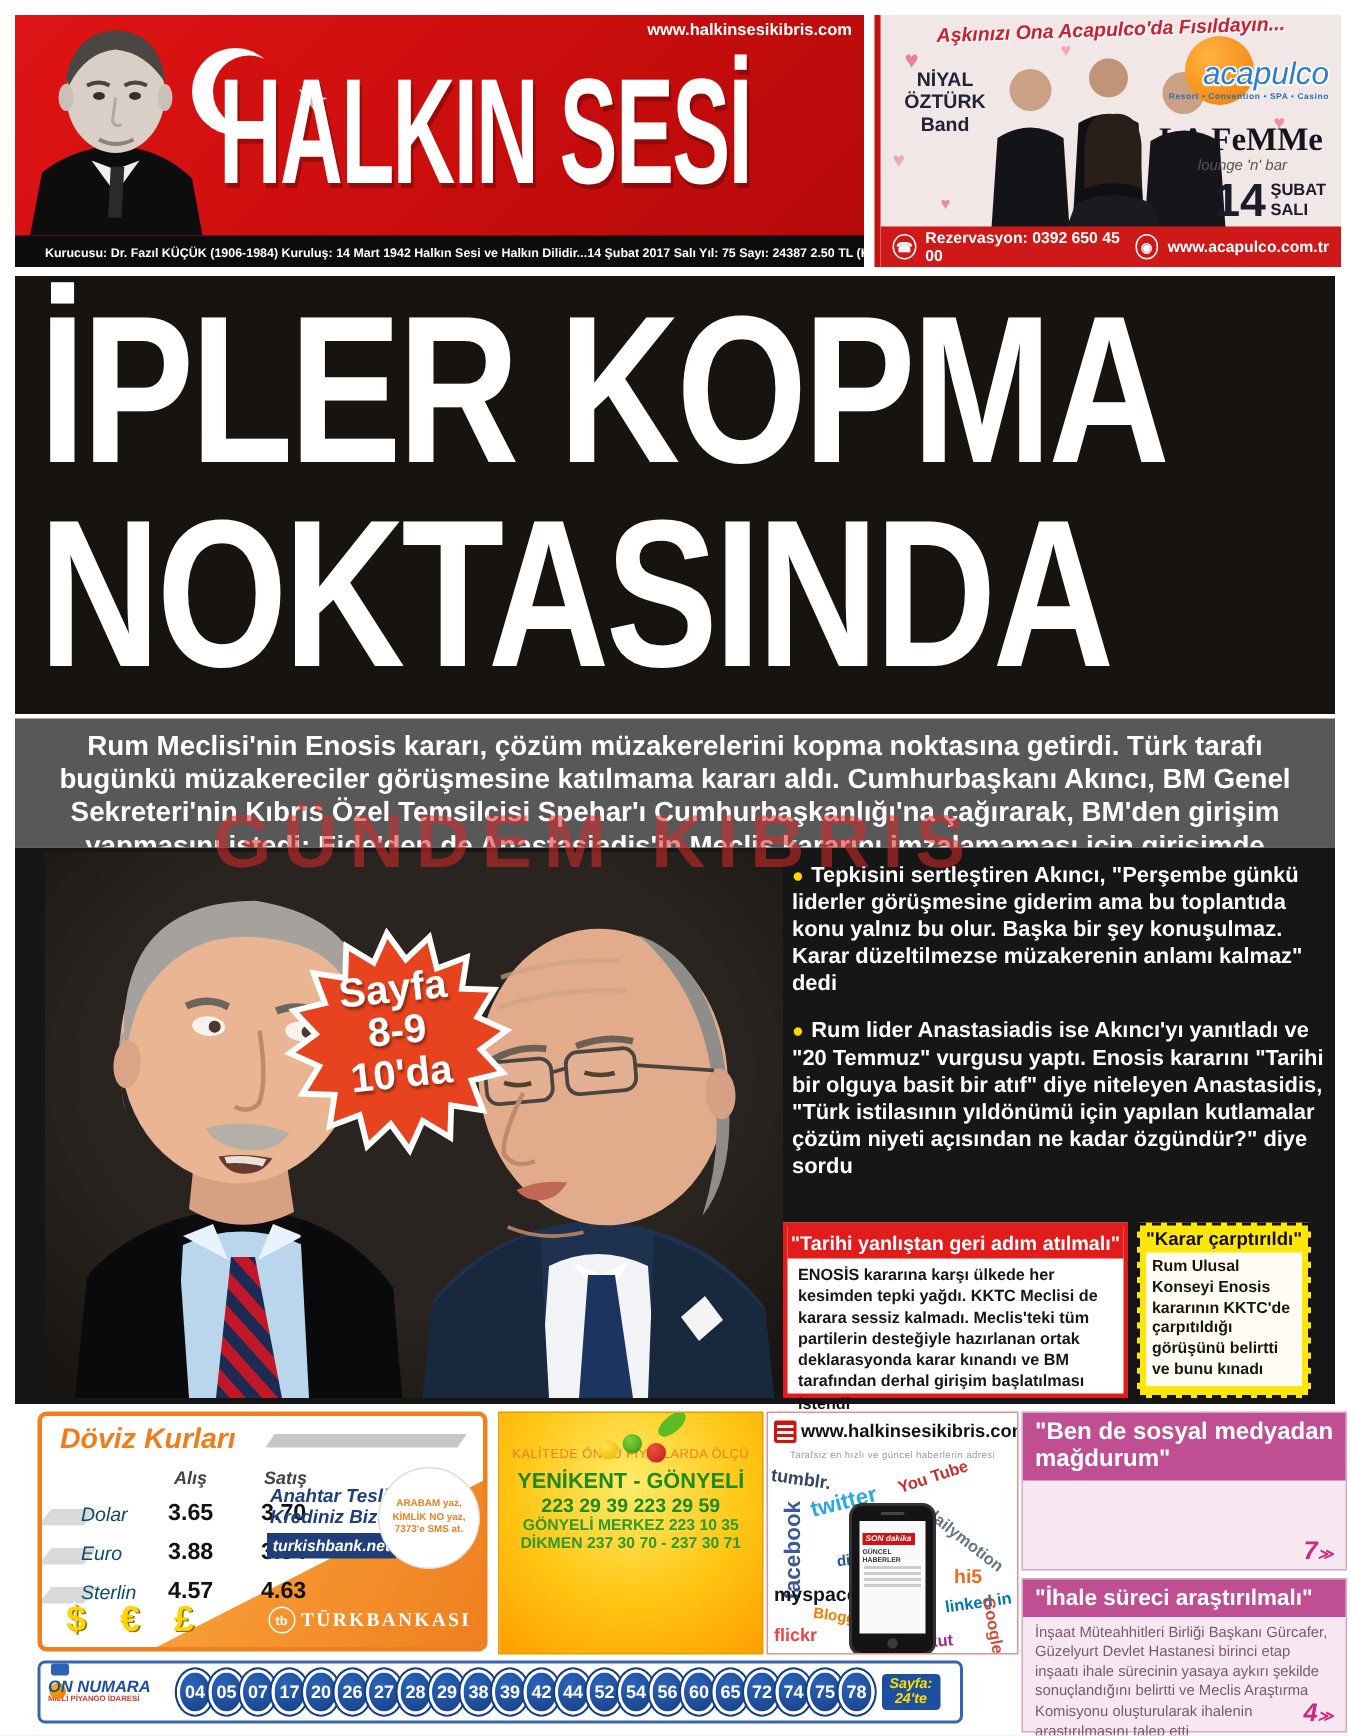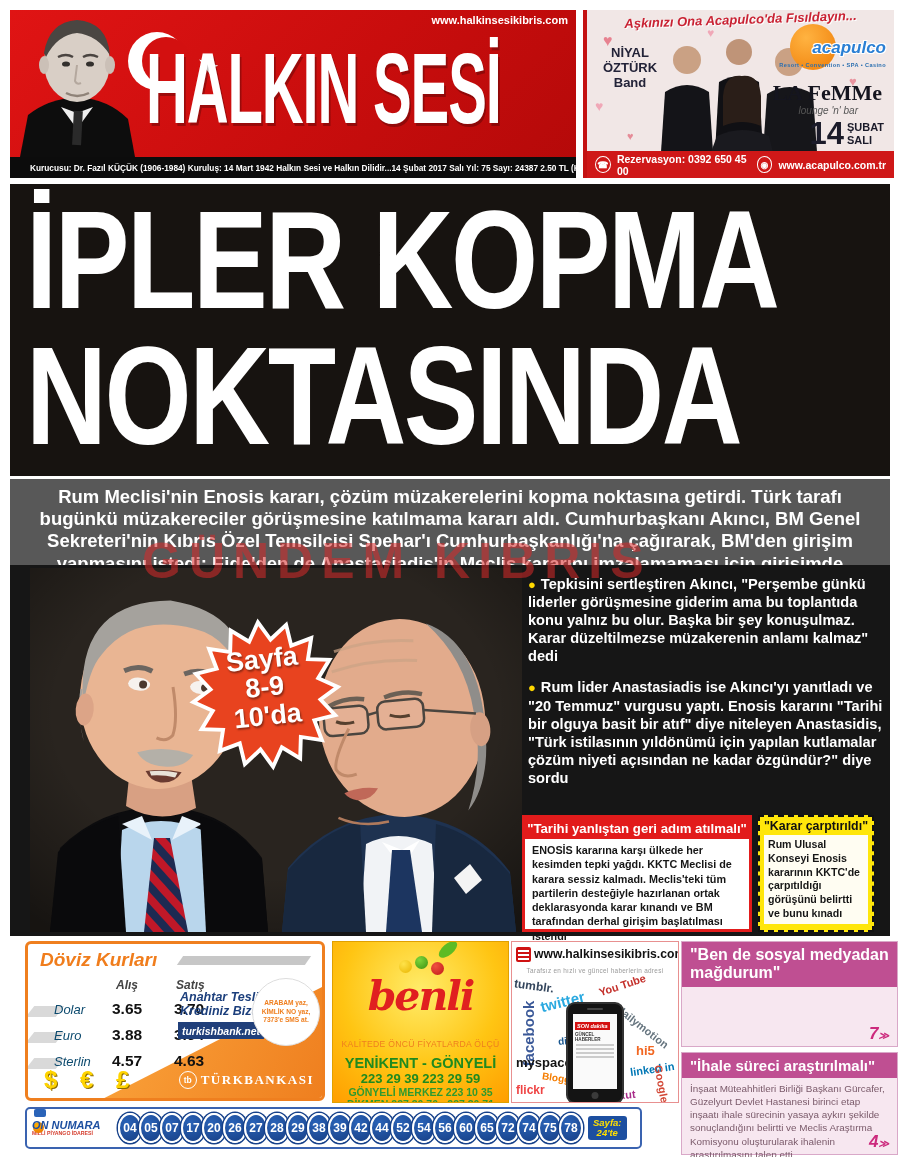--- a/index.html
+++ b/index.html
@@ -26,21 +26,21 @@
     overflow:hidden;border-left:4px solid #c41212;}
   .heart{position:absolute;pointer-events:none;}
   .acap-slogan{position:absolute;left:0;right:0;top:2px;text-align:center;font-size:13px;
     font-weight:900;font-style:italic;color:#c92233;transform:rotate(-2deg);
     text-shadow:1px 1px 0 #fff;}
   .acap-band-name{position:absolute;left:4px;top:36px;width:78px;text-align:center;
     font-size:13px;font-weight:900;color:#232338;line-height:1.15;z-index:2;}
   .acap-sil{position:absolute;left:60px;top:24px;z-index:1;}
   .acap-logo-circle{position:absolute;right:58px;top:14px;width:46px;height:46px;border-radius:50%;
     background:radial-gradient(circle at 35% 30%,#ffb341,#ef7d07);z-index:1;}
-  .acap-logo{position:absolute;right:8px;top:28px;font-size:17px;font-weight:700;font-style:italic;
+  .acap-logo{position:absolute;right:8px;top:28px;font-size:21px;font-weight:400;font-style:italic;
     color:#2a7fd4;z-index:2;text-shadow:-1px -1px 0 #fff,1px -1px 0 #fff,-1px 1px 0 #fff,1px 1px 0 #fff;}
   .acap-logo-sub{position:absolute;right:8px;top:52px;font-size:5.6px;font-weight:bold;
     color:#2a6fb0;z-index:2;letter-spacing:.4px;}
   .acap-venue{position:absolute;right:12px;top:70px;font-family:"Liberation Serif",serif;
     font-size:22px;font-weight:900;color:#15151f;z-index:2;}
   .acap-venue-sub{position:absolute;right:36px;top:95px;font-size:10px;font-style:italic;
     color:#555;z-index:2;}
   .acap-date{position:absolute;right:10px;top:108px;display:flex;align-items:center;z-index:2;color:#1b1b2a;}
   .acap-date-num{font-size:31px;font-weight:900;line-height:1;}
   .acap-date-stack{margin-left:3px;font-size:11px;font-weight:900;line-height:1.1;}
@@ -391,21 +391,20 @@
     <div class="cur-symbols">$ € £</div>
   </div>
 
   <div class="benli">
     <div class="benli-berries">
       <span class="berry" style="left:0;top:8px;background:radial-gradient(circle at 35% 30%,#ffe34a,#e8b400);"></span>
       <span class="berry" style="left:16px;top:4px;background:radial-gradient(circle at 35% 30%,#7ed63a,#3a9012);"></span>
       <span class="berry" style="left:32px;top:10px;background:radial-gradient(circle at 35% 30%,#f05040,#c01818);"></span>
       <span class="benli-leaf"></span>
     </div>
-    <div class="benli-brand">benli</div>
     <div class="benli-tag">KALİTEDE ÖNCÜ FİYATLARDA ÖLÇÜ</div>
     <div class="benli-l1">YENİKENT - GÖNYELİ</div>
     <div class="benli-l2">223 29 39   223 29 59</div>
     <div class="benli-l3">GÖNYELİ MERKEZ 223 10 35</div>
     <div class="benli-l4">DİKMEN 237 30 70 - 237 30 71</div>
   </div>
 
   <div class="social">
     <div class="soc-head">
       <span class="soc-logo"></span>

